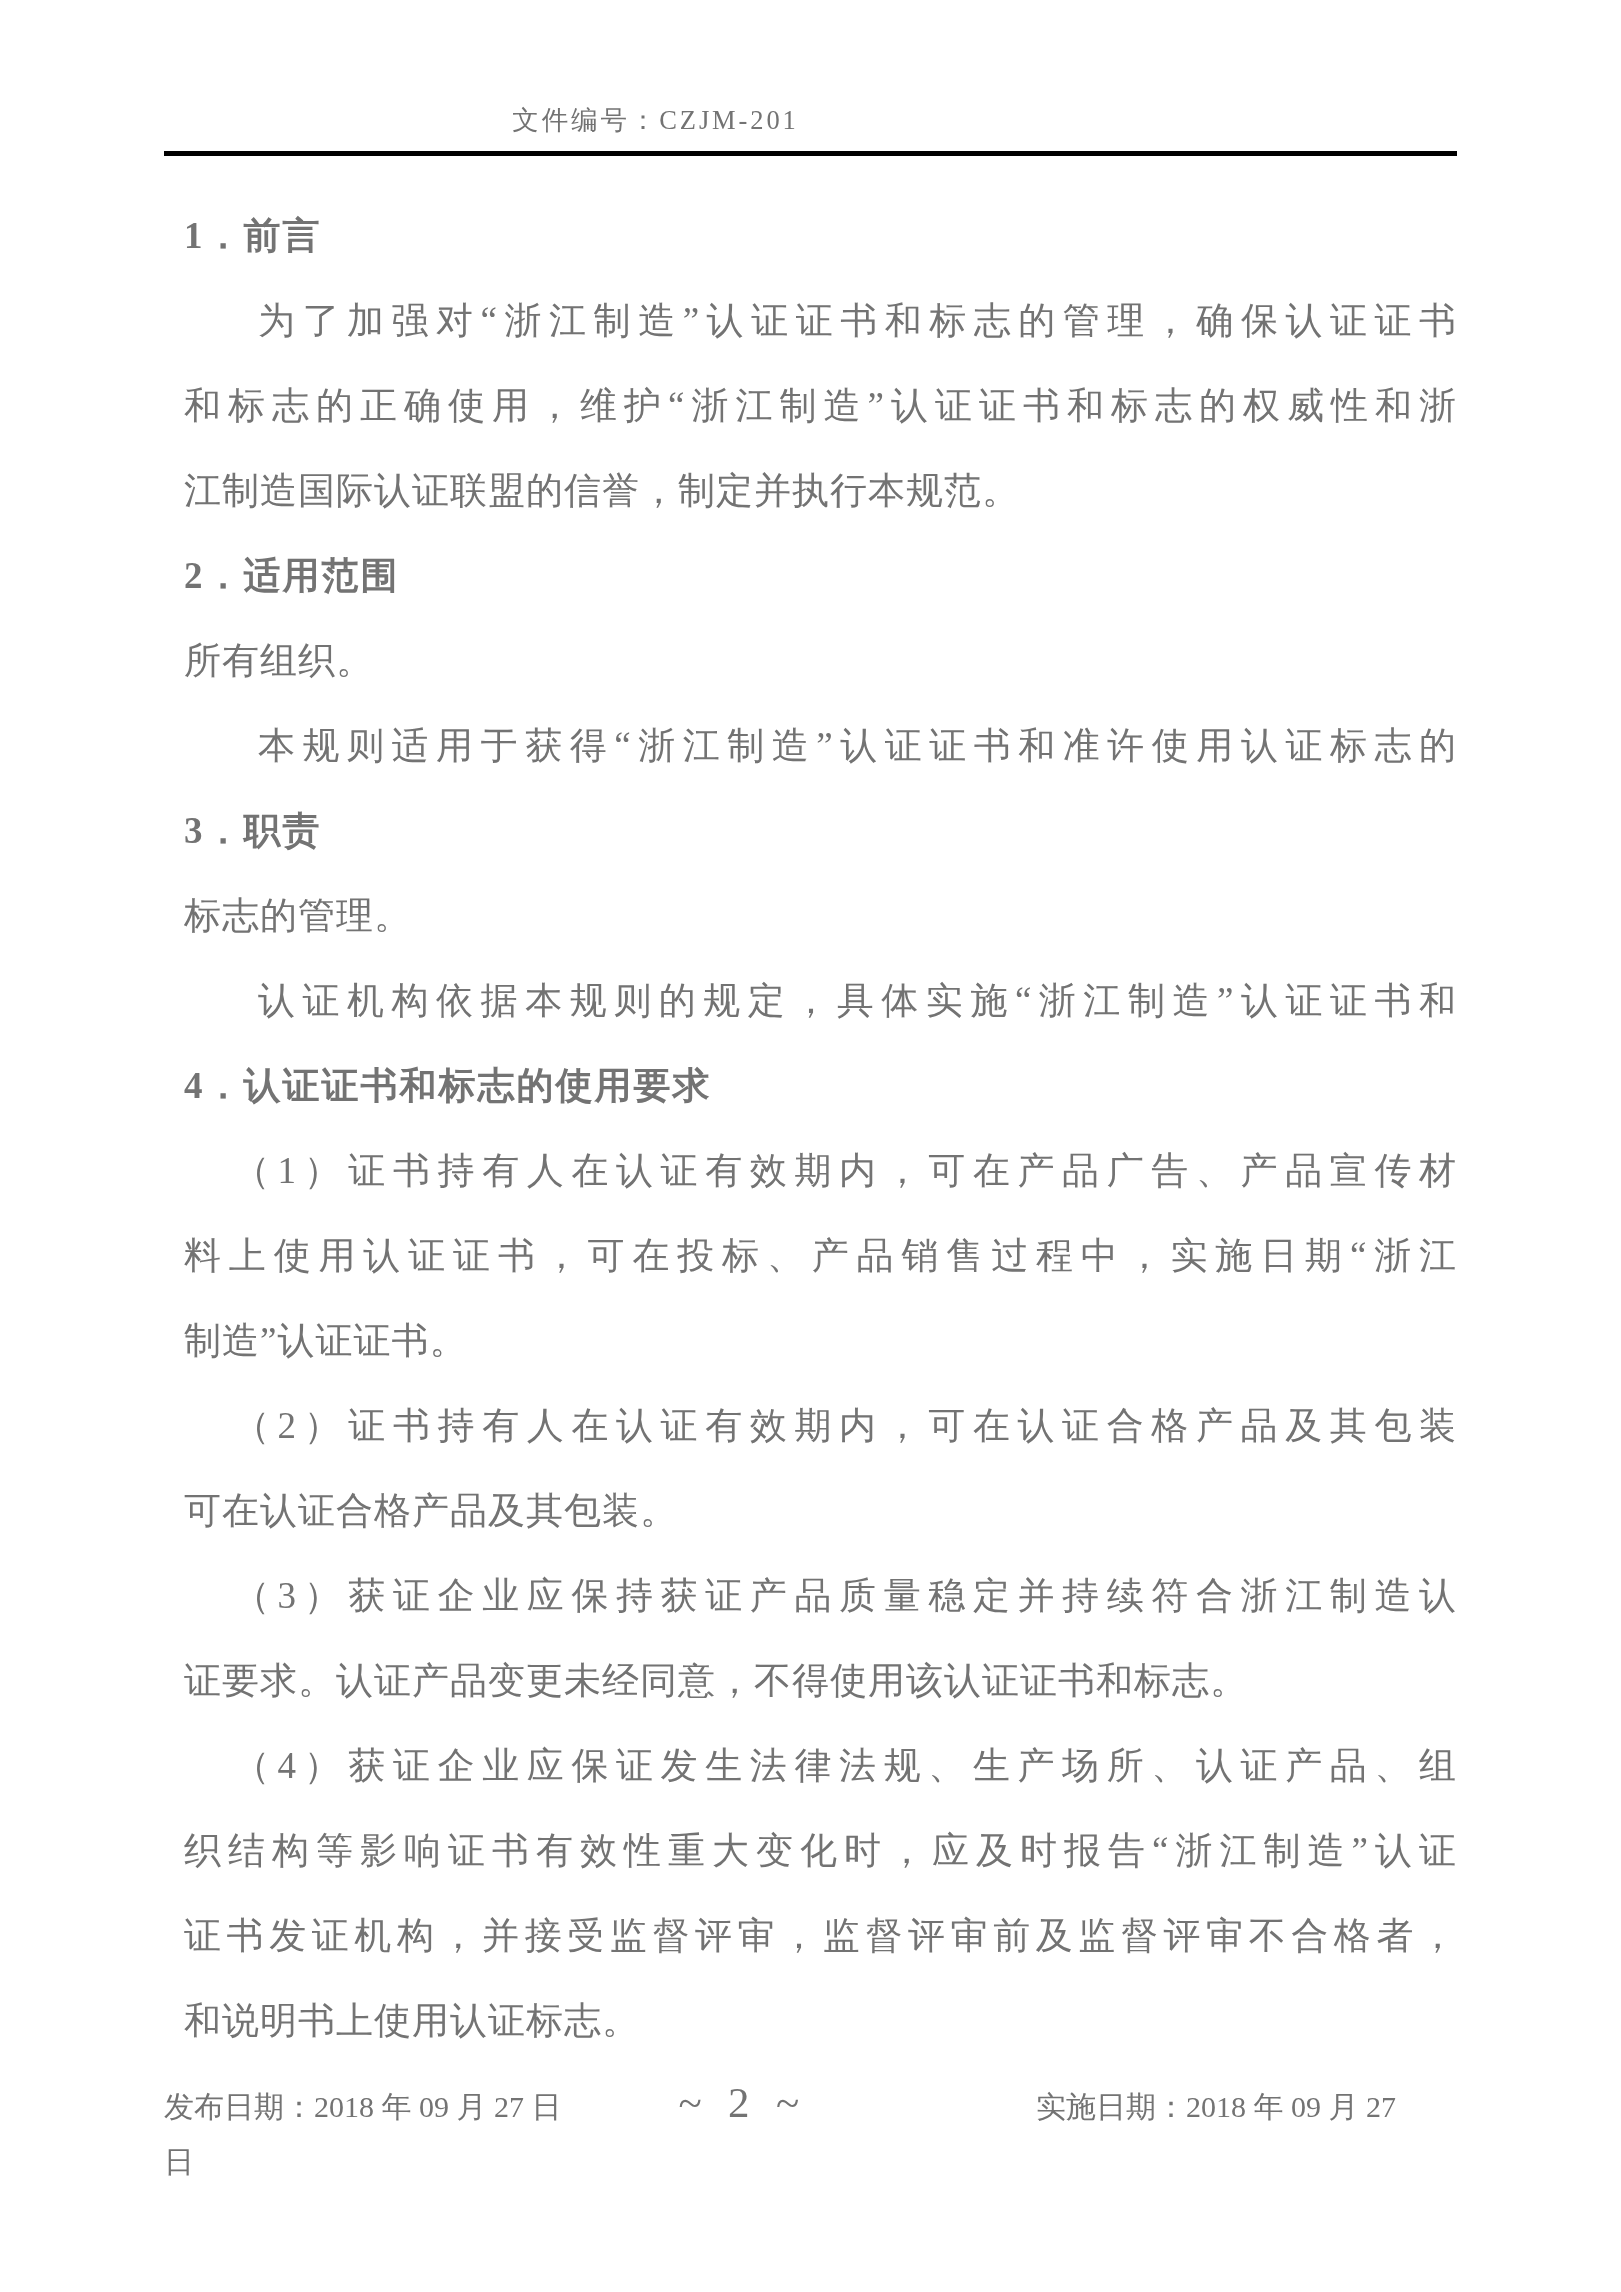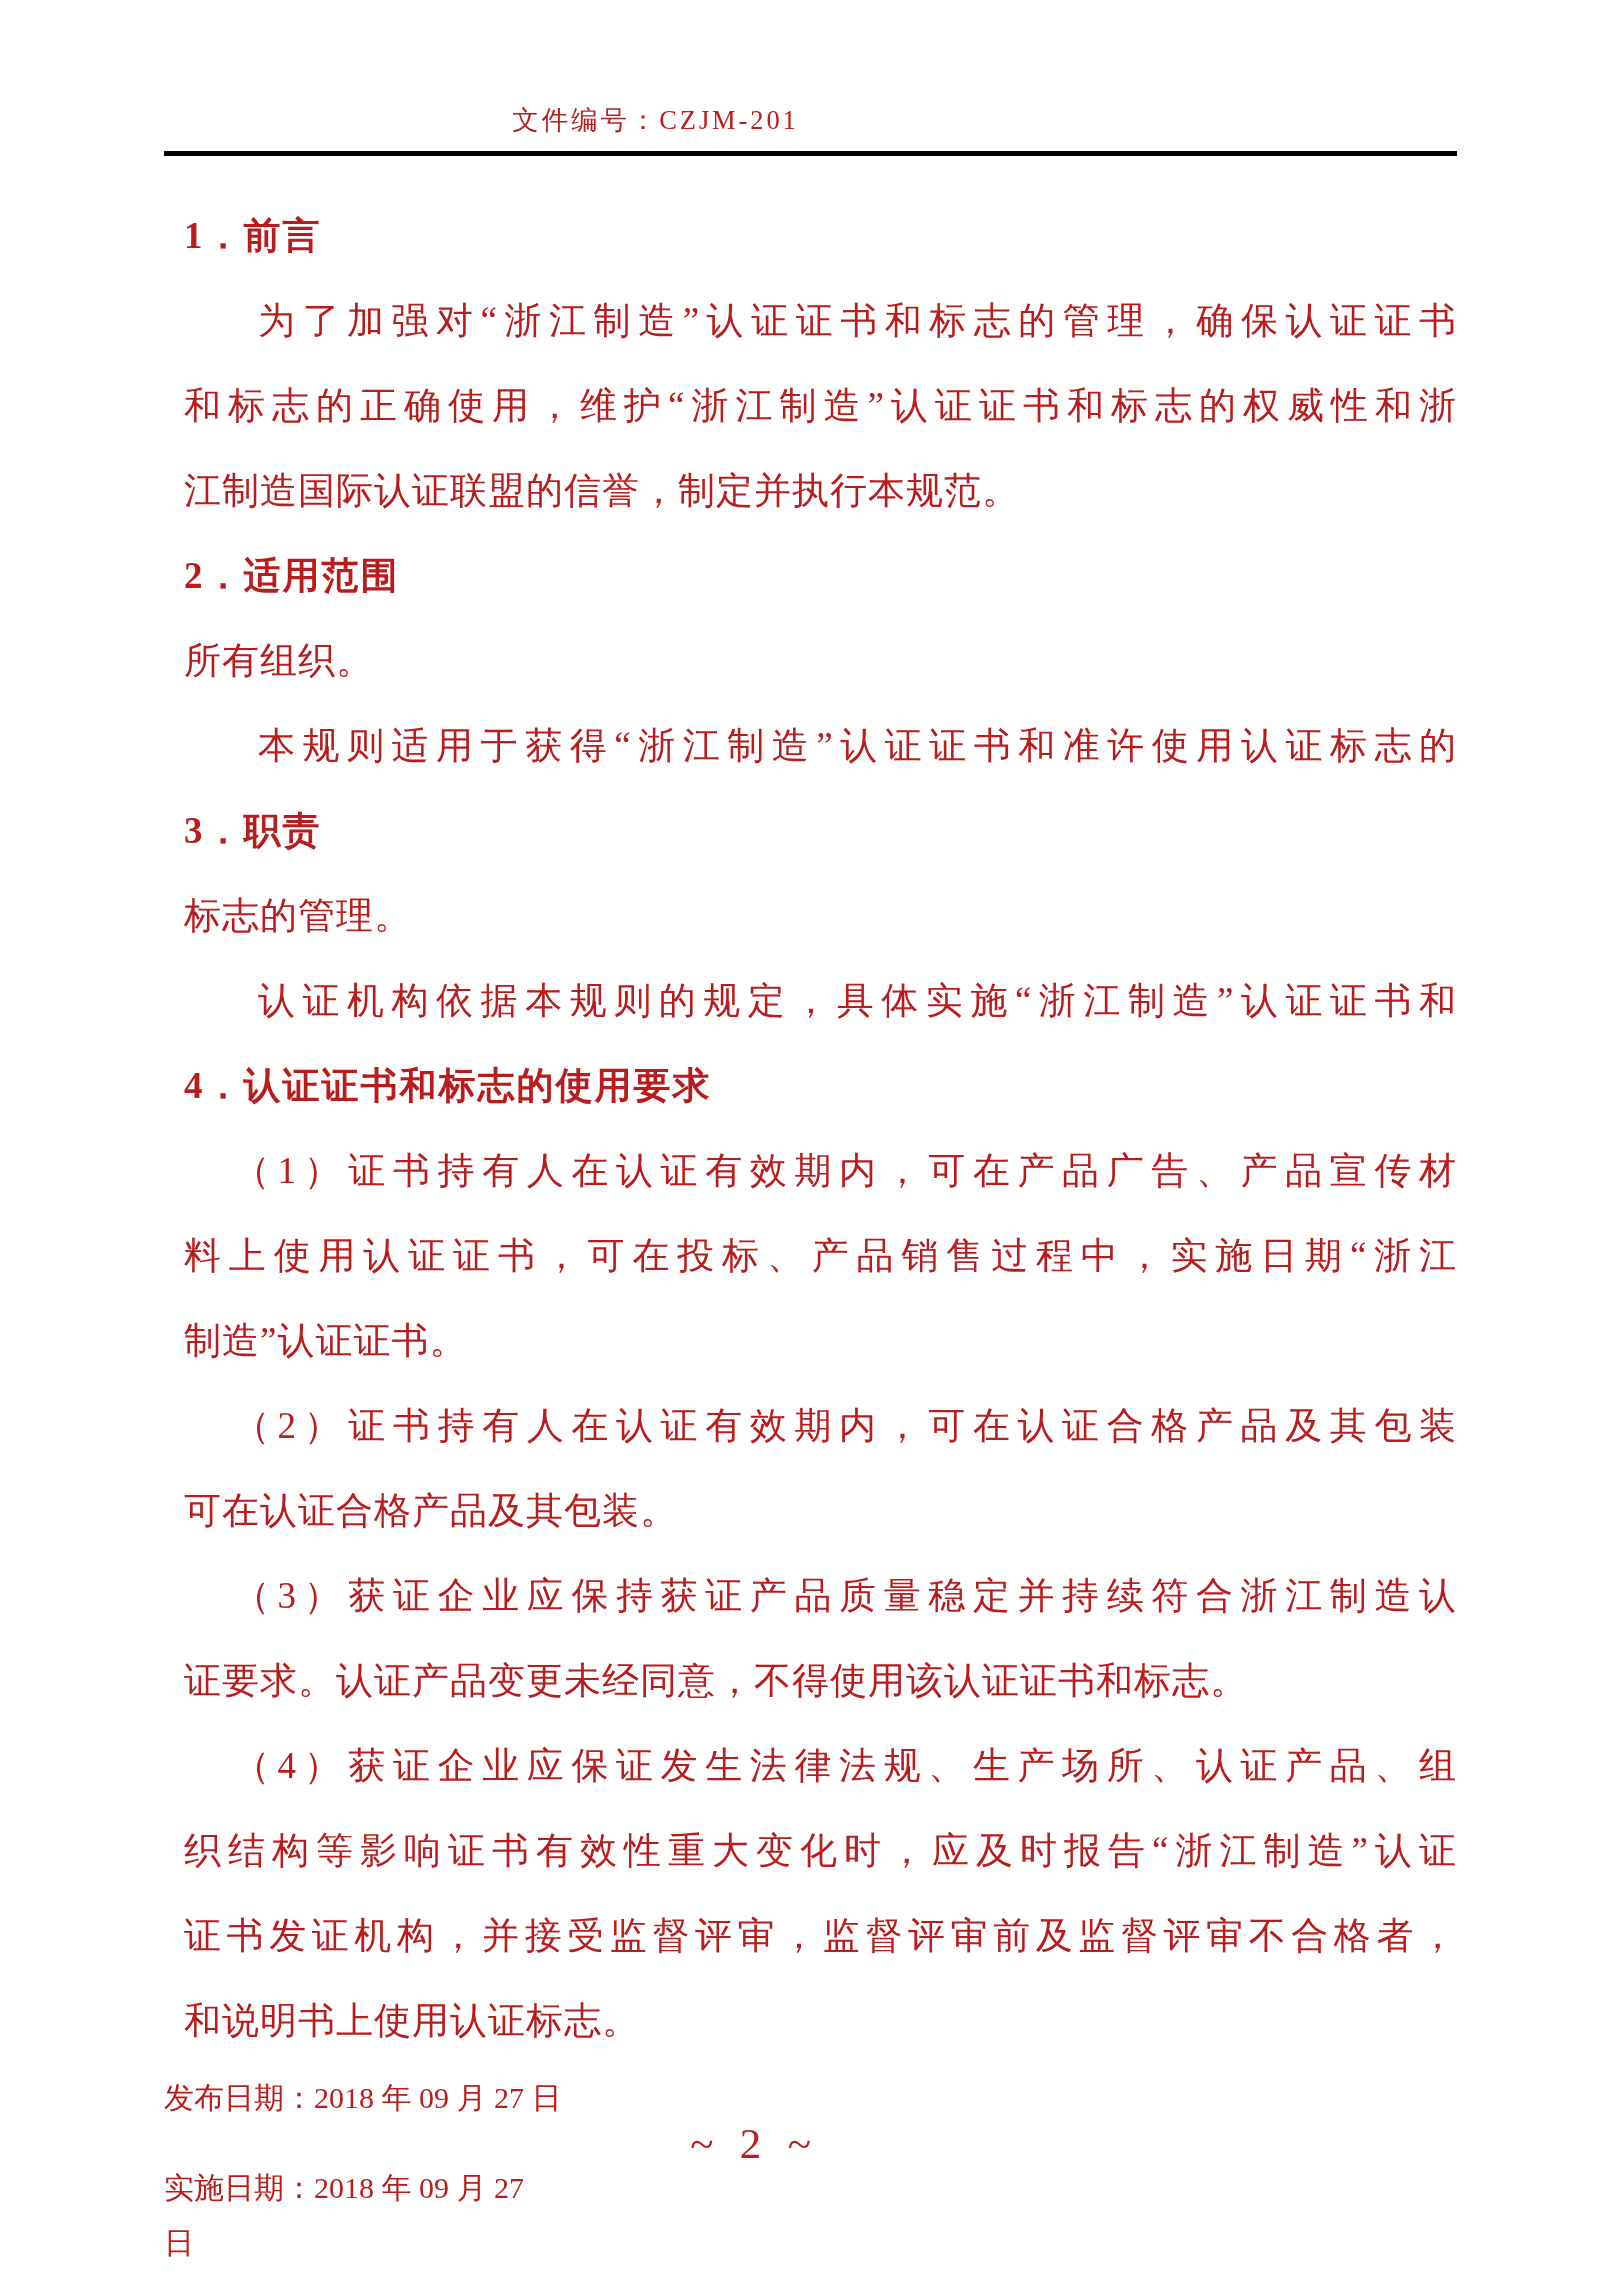--- a/index.html
+++ b/index.html
@@ -10,21 +10,21 @@
   }
   .page {
     position: relative;
     width: 1621px;
     height: 2293px;
     margin: 0 auto;
     background: #ffffff;
     box-sizing: border-box;
     padding: 0 164px;
     font-family: "Liberation Serif", serif;
-    color: #b91c1c;
+    color: #737373;
     overflow: hidden;
   }
   
   .page-header {
     padding-top: 102px;
   }
   .doc-number {
     position: relative;
     left: -155px;
     text-align: center;
@@ -64,21 +64,20 @@
     padding-left: 49px;
   }
   
   .page-footer {
     margin-top: 15.7px;
     font-size: 30px;
   }
   .footer-row {
     display: flex;
     align-items: baseline;
-    flex-direction: column;
   }
   .release-date {
     white-space: pre;
   }
   .page-number {
     margin: 0 auto;
     position: relative;
     left: -56px;
     font-size: 43px;
     letter-spacing: 7.8px;

